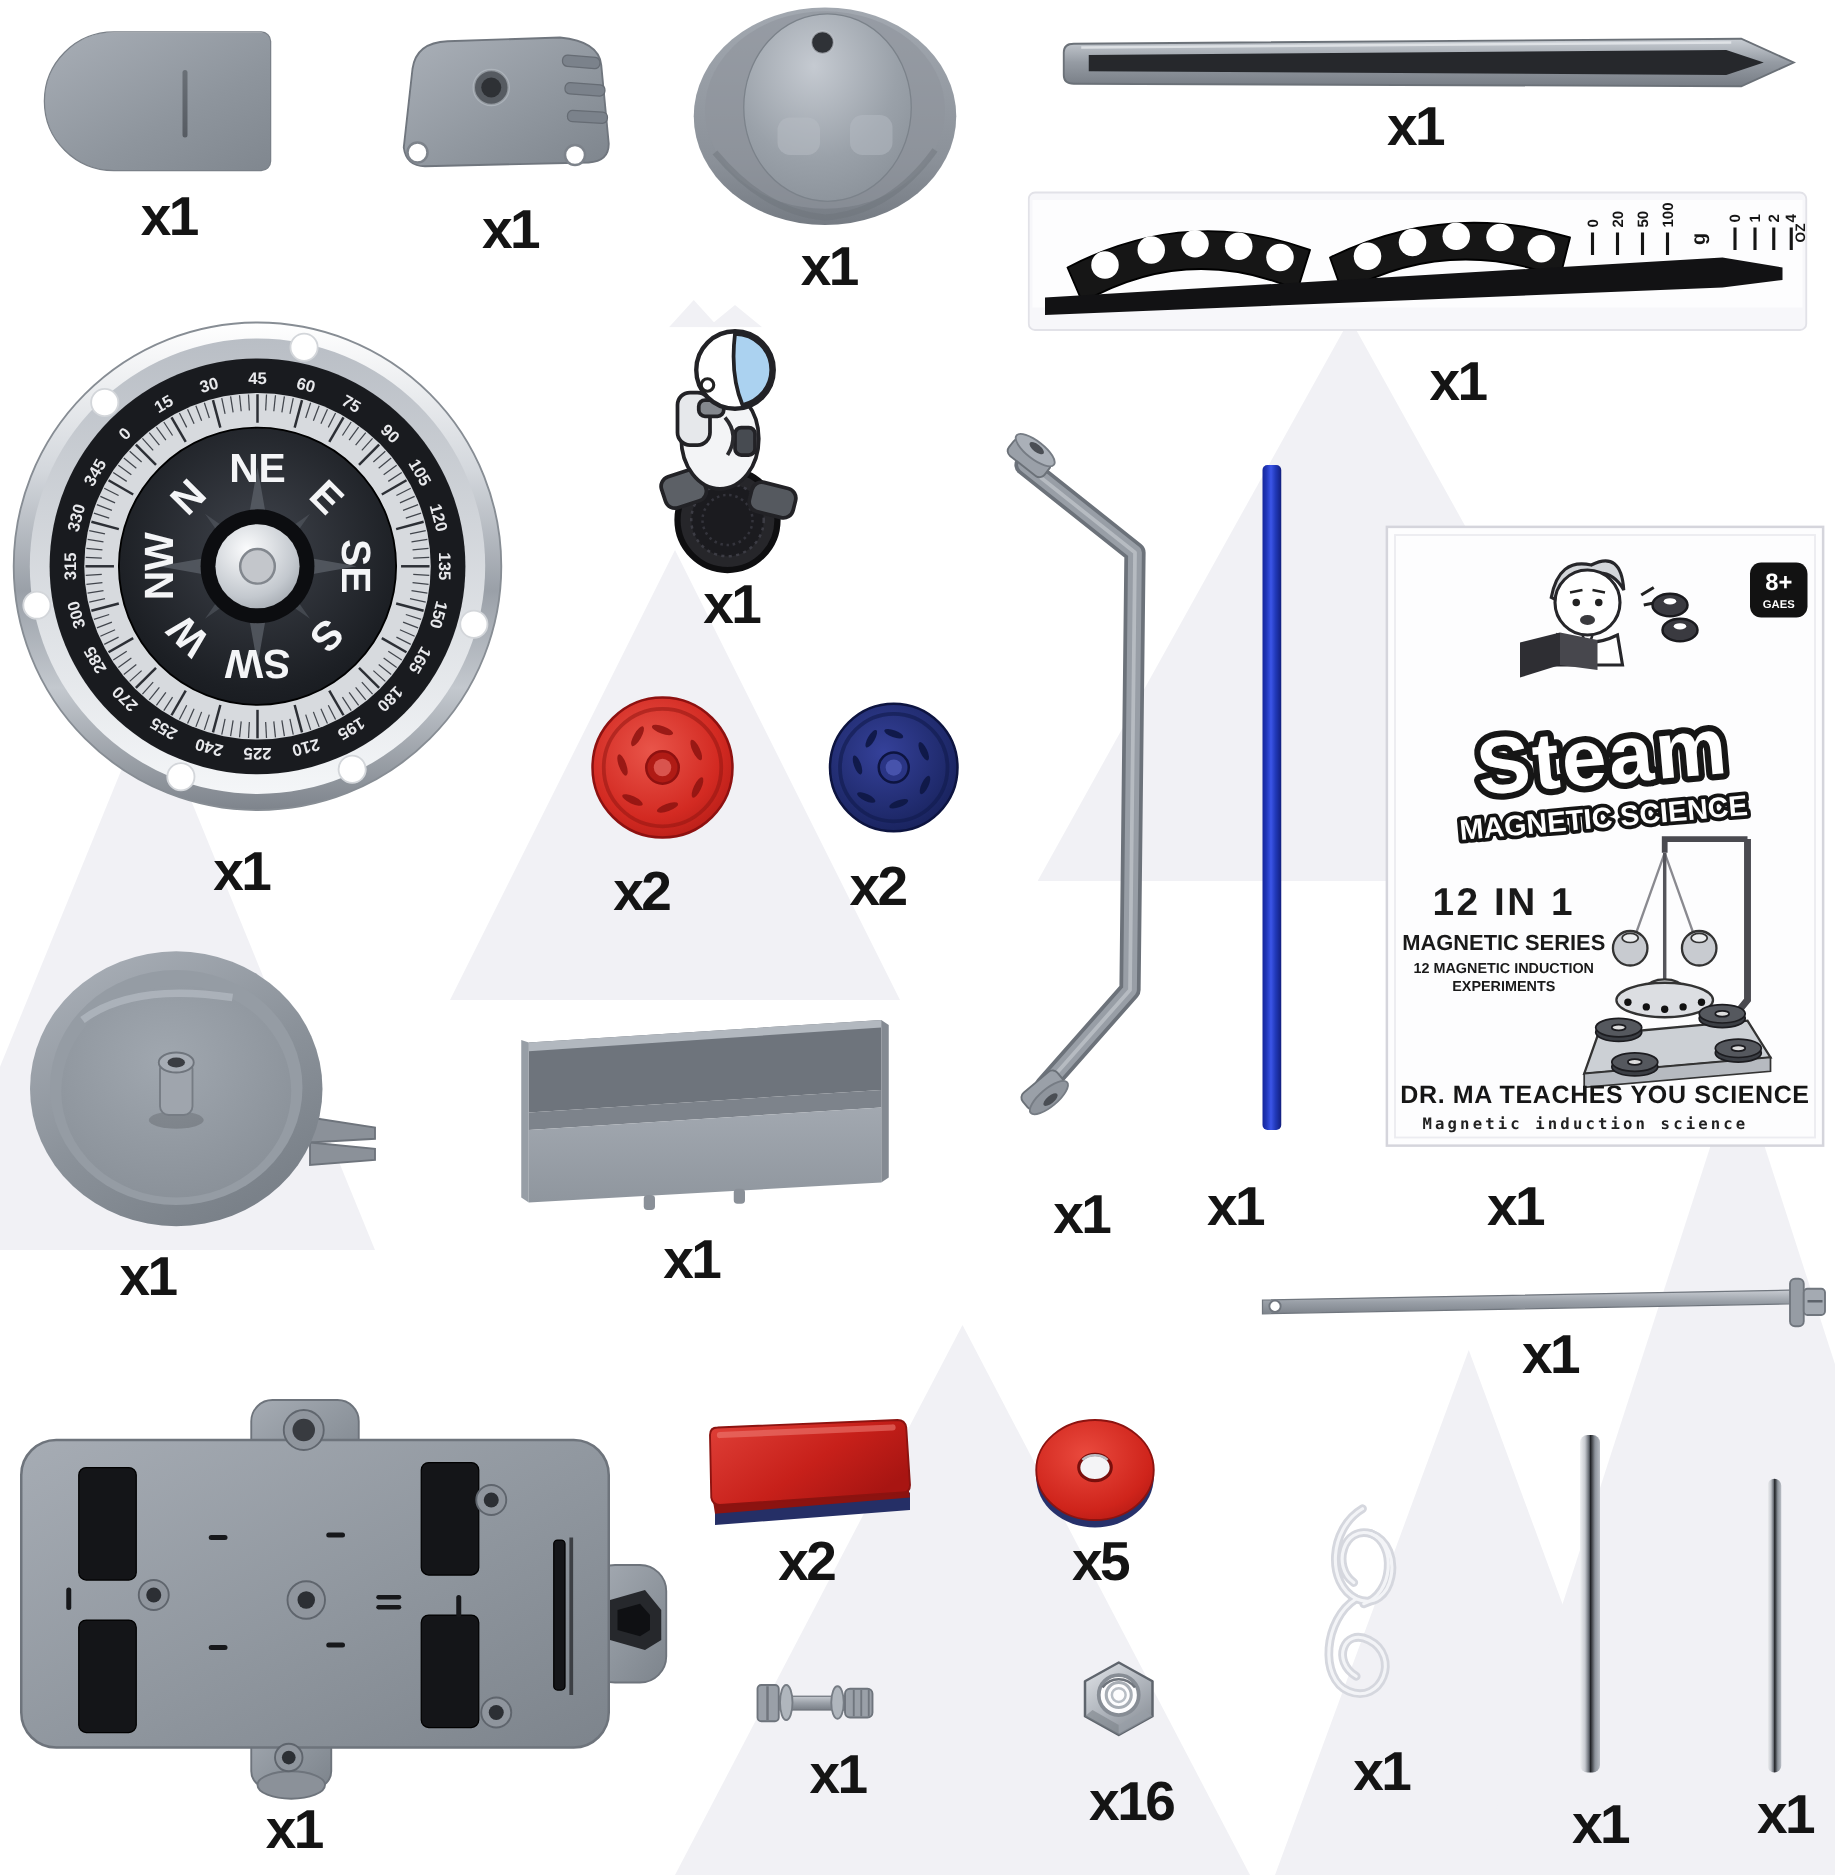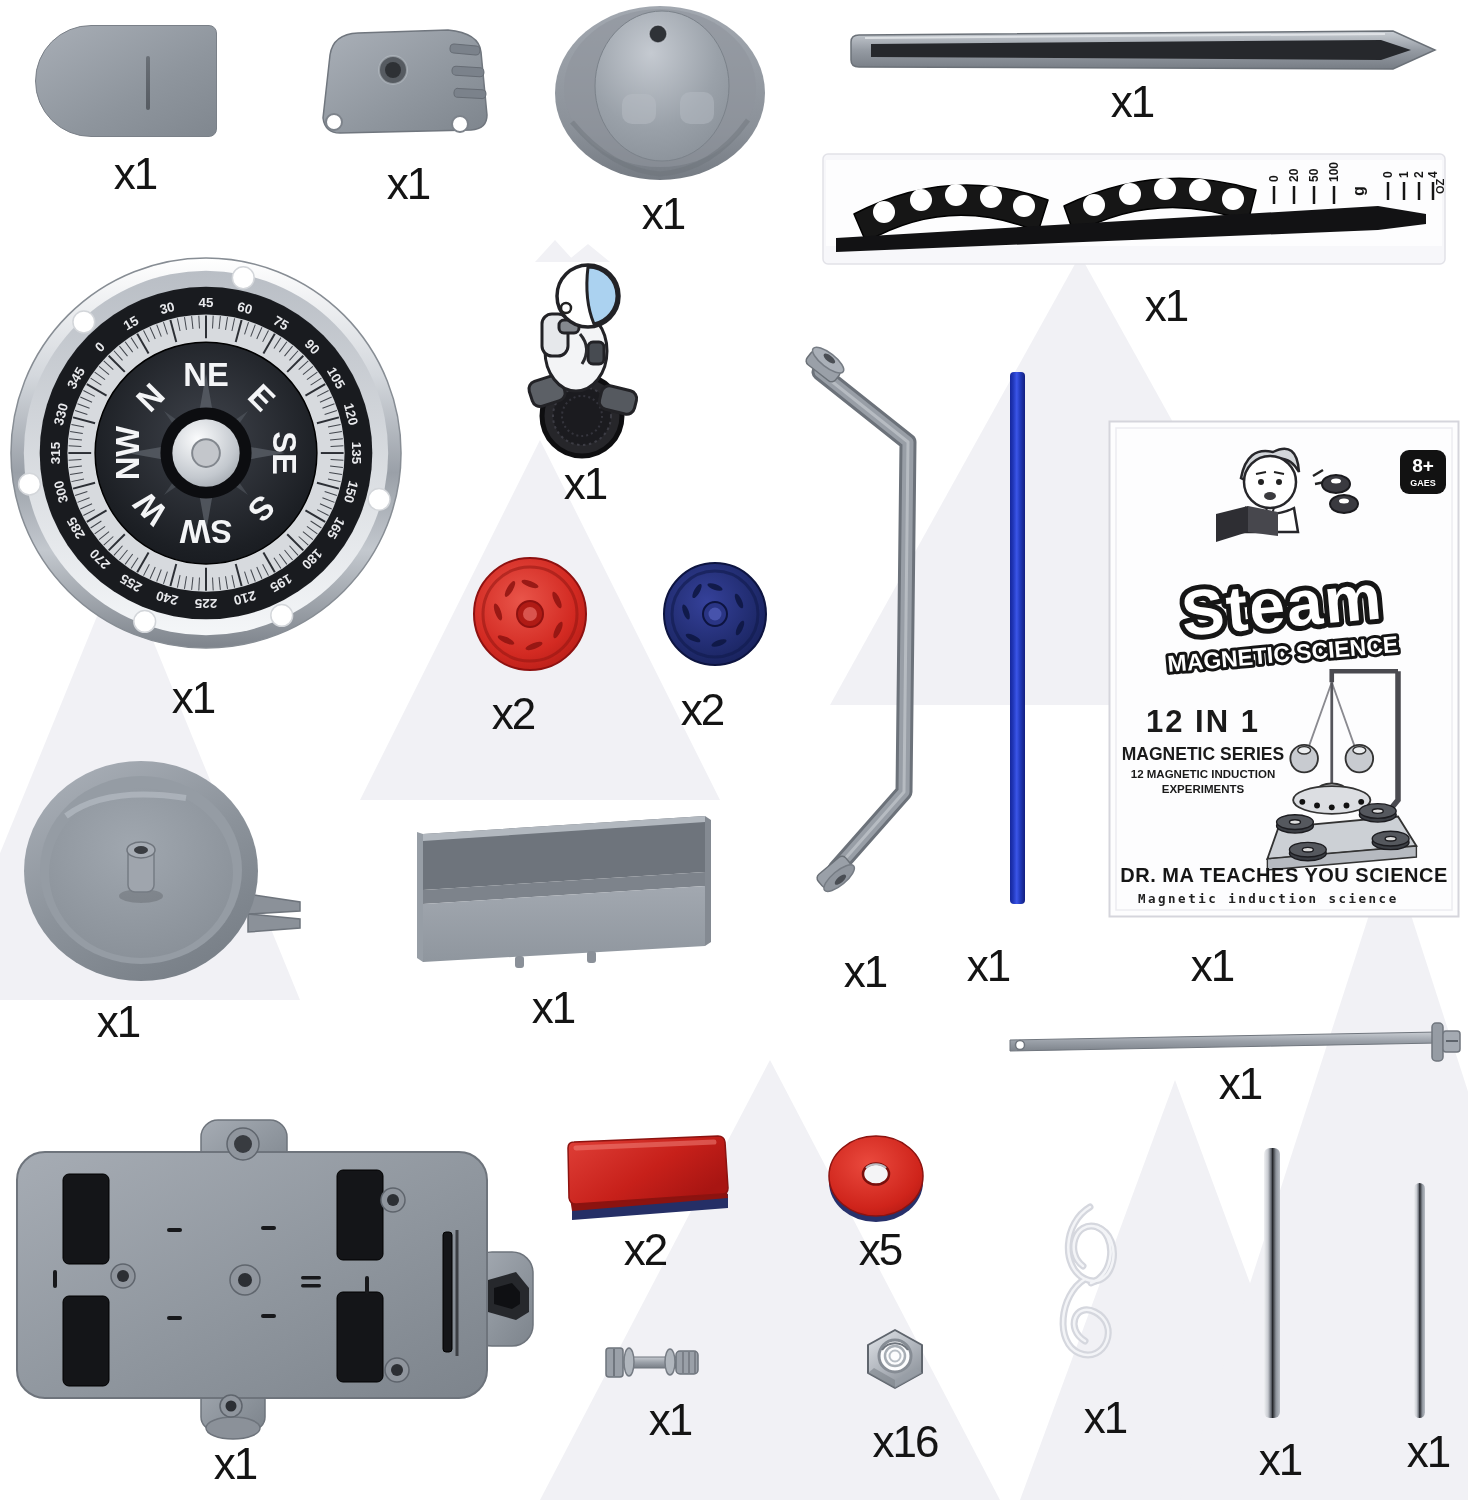--- a/index.html
+++ b/index.html
@@ -1,21 +1,21 @@
 <!DOCTYPE html>
 <html><head>
 <meta charset="utf-8">
 <style>
   html,body{margin:0;padding:0;background:#fff;}
   .stage{position:relative;width:1468px;height:1500px;background:#ffffff;overflow:hidden;
          font-family:"Liberation Sans",sans-serif;}
   .tri{position:absolute;z-index:1;background:#f1f1f5;
        clip-path:polygon(50% 0%,100% 100%,0% 100%);}
   .part{position:absolute;z-index:2;}
-  .qty{position:absolute;z-index:3;font-weight:400;font-size:44px;line-height:1;
+  .qty{position:absolute;z-index:3;font-weight:700;font-size:44px;line-height:1;
        color:#141414;letter-spacing:-2px;transform:translateX(-50%);white-space:nowrap;text-align:right;}
   .straw{border-radius:4px;background:linear-gradient(90deg,#16279c,#2036b8 20%,#3b55e8 45%,#2038b8 70%,#131f7e);}
   .rod{border-radius:6px;background:linear-gradient(90deg,#f0f1f3 0%,#c7cad0 25%,#5f646c 46%,#202226 52%,#8d939b 75%,#b9bec5);}
   .plate0{border-radius:56px 8px 8px 56px;background:linear-gradient(150deg,#a8aeb6,#8e959d 60%,#80878f);
           border:1px solid #7a8088;}
   .plate0 .slot{position:absolute;width:4px;background:linear-gradient(#6a7077,#565b62);border-radius:2px;}
   svg text{font-family:"Liberation Sans",sans-serif;}
   .mono{font-family:"DejaVu Sans Mono",monospace;}
 </style>
 </head>

